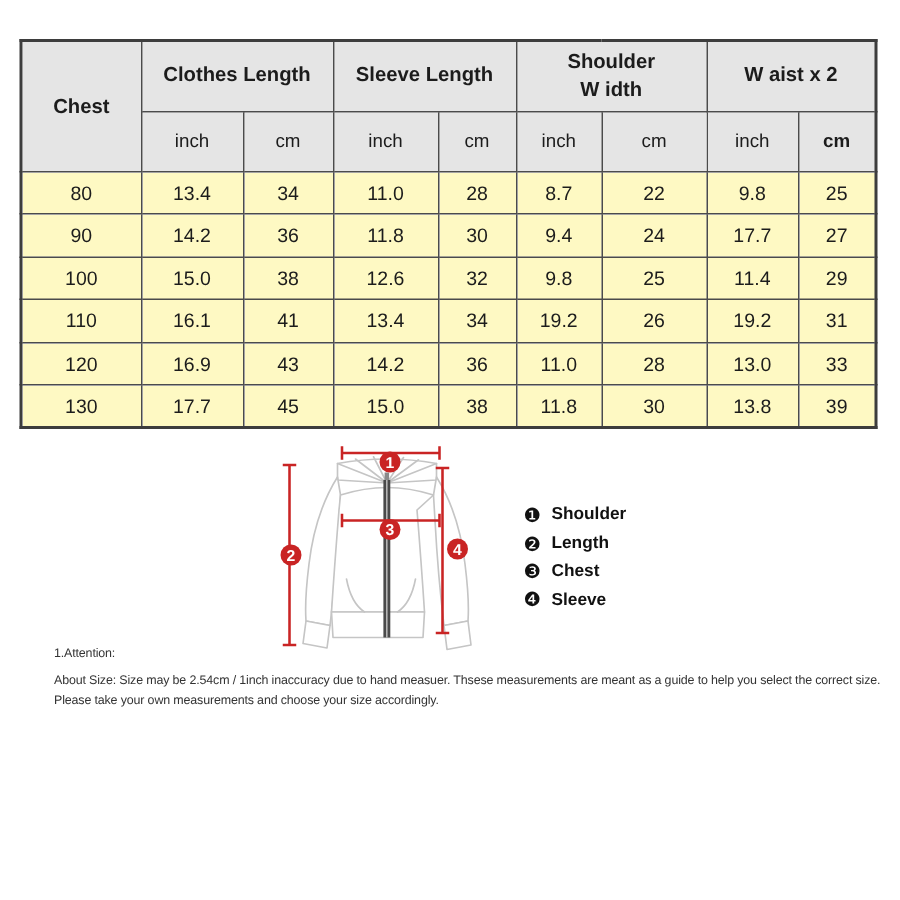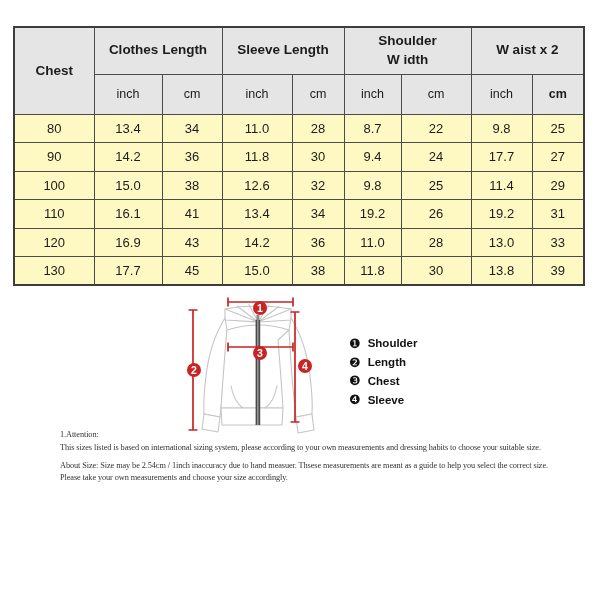--- a/index.html
+++ b/index.html
@@ -34,21 +34,21 @@
   th.stub::after{
     content:"";position:absolute;right:-1px;bottom:-11px;width:1px;height:10px;background:#4b4b4b;
   }
   
   .diagram-svg{position:absolute;left:165px;top:292px;width:160px;height:150px;}
   .legend{position:absolute;left:349px;top:334px;}
   .legend-item{display:flex;align-items:center;height:18.8px;}
   .legend-sym{font-size:13px;color:#111;line-height:1;margin-right:7px;}
   .legend-label{font-size:11.5px;font-weight:bold;color:#111;}
   
-  .notes{position:absolute;left:60px;top:429px;font-size:8.3px;line-height:12.8px;color:#333;letter-spacing:-0.1px;font-family:Liberation Serif, serif;}
+  .notes{position:absolute;left:36px;top:429px;font-size:8.3px;line-height:12.8px;color:#333;letter-spacing:-0.1px;}
   .note{margin:0 0 5px 0;}
   .note-title{white-space:pre;}
   .note-body{white-space:pre;}
 </style>
 </head>
 <body>
 
 <div class="table-wrap">
   <table class="size-table">
     <colgroup>
@@ -214,19 +214,18 @@
     </div>
     <div class="legend-item">
       <span class="legend-sym">❹</span>
       <span class="legend-label">Sleeve</span>
     </div>
   </div>
 
 <div class="notes">
   <div class="note">
     <div class="note-title">1.Attention:</div>
-    <div class="note-body">This sizes listed is based on international sizing system, please according to your own measurements and dressing habits to choose your suitable size.</div>
   </div>
   <div class="note">
     <div class="note-body">About Size: Size may be 2.54cm / 1inch inaccuracy due to hand measuer. Thsese measurements are meant as a guide to help you select the correct size.
 Please take your own measurements and choose your size accordingly.</div>
   </div>
 </div>
 
 </body></html>

